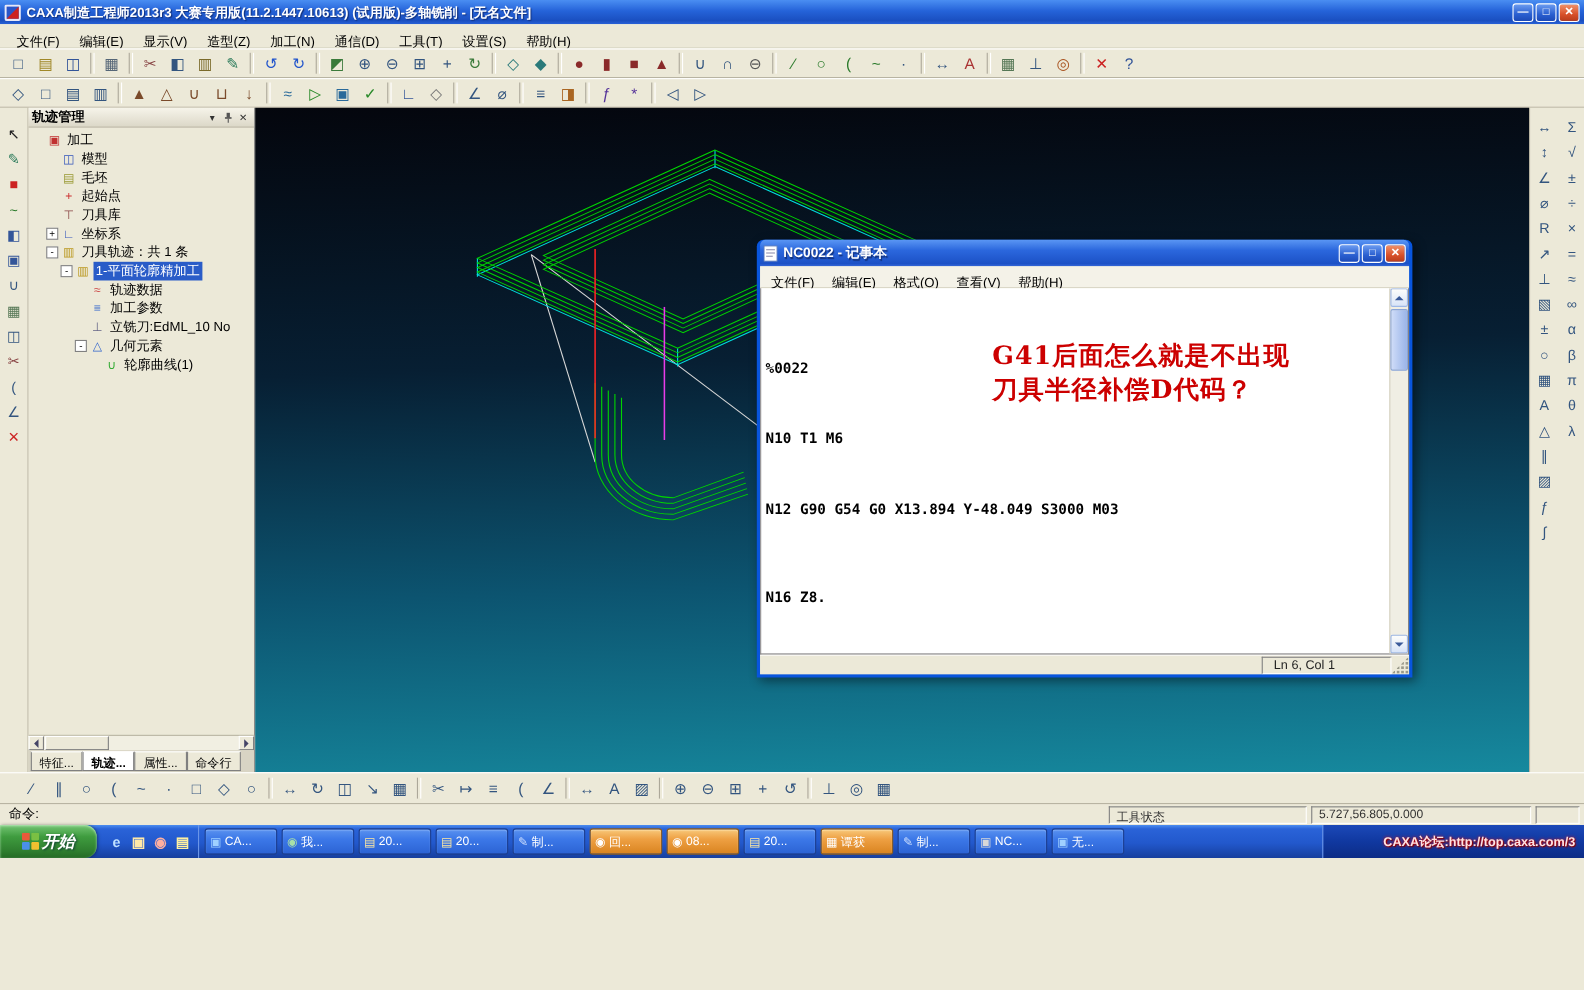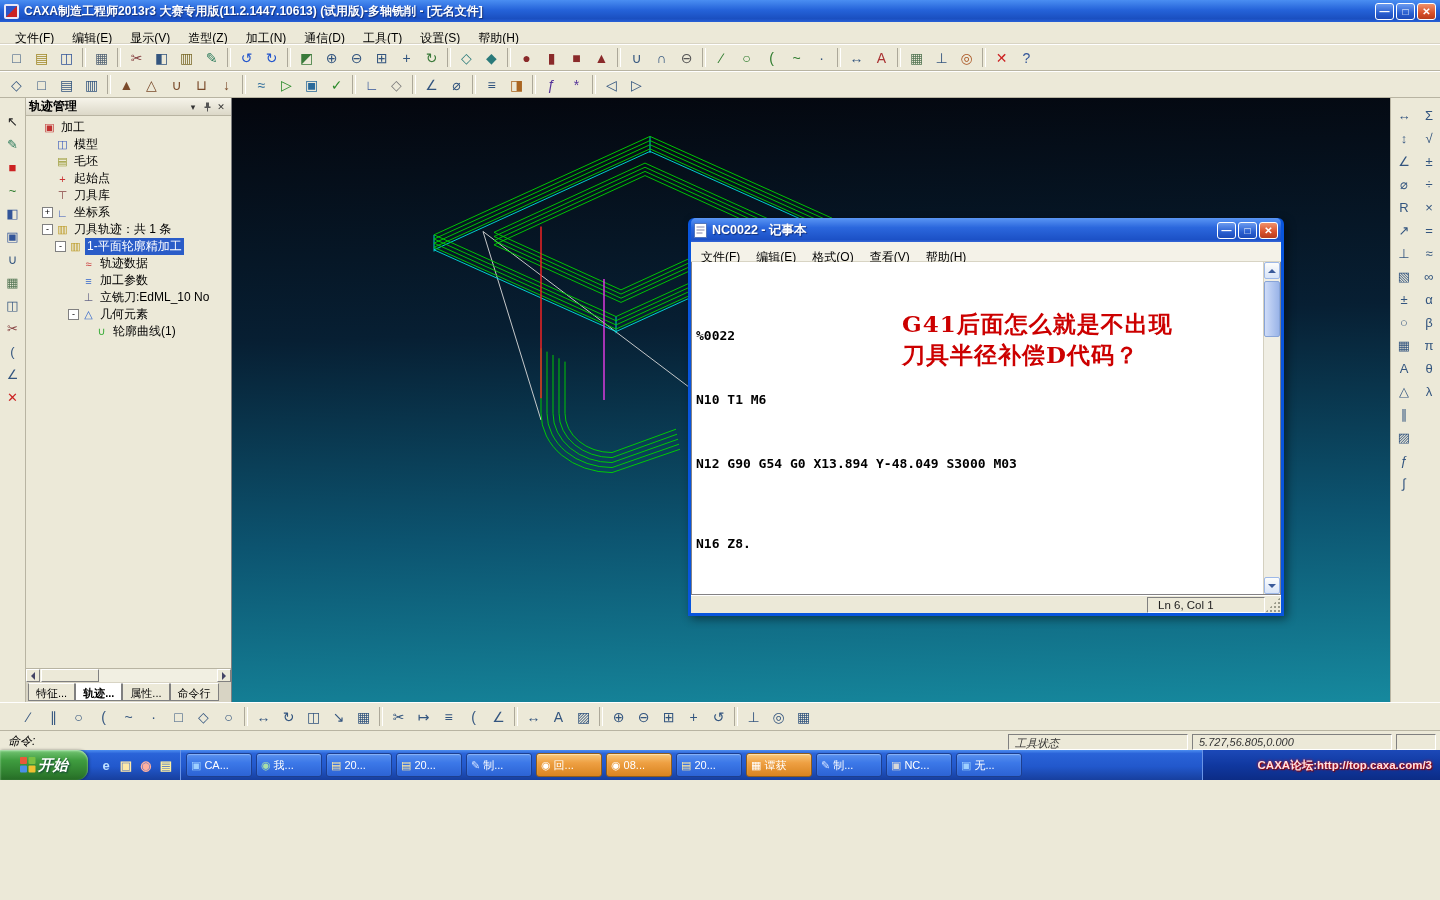--- a/index.html
+++ b/index.html
@@ -71,21 +71,21 @@
   .viewport svg { position:absolute; inset:0; width:100%; height:100%; }
 
   .rstrip { width:50px; flex:none; background:#ece9d8; border-left:1px solid #b8b4a2; }
   .rwrap { height:400px; padding-top:6px; display:flex; flex-direction:column; flex-wrap:wrap; align-content:flex-start; }
   .rwrap .vbtn { margin-left:1px; }
 
   
   .botbar { position:absolute; left:0; right:0; bottom:50px; height:28px; background:#ece9d8;
     border-top:1px solid #fff; display:flex; align-items:center; padding-left:16px; overflow:hidden; }
   .statusbar { position:absolute; left:0; right:0; bottom:30px; height:20px; background:#ece9d8;
-    border-top:1px solid #b8b4a2; display:flex; align-items:flex-end; font-size:12px;font-style:italic; }
+    border-top:1px solid #b8b4a2; display:flex; align-items:center; font-size:12px; }
   .cmdlabel { padding:0 8px; color:#000; }
   .sb-spacer { flex:1; }
   .sb-cell { height:16px; border:1px solid; border-color:#808080 #fff #fff #808080; margin-right:4px;
     padding:1px 6px 0; color:#333; font-size:11px; }
   .sb-tool { width:180px; }
   .sb-coords { width:200px; }
   .sb-mini { width:40px; }
 
   
   .taskbar { position:absolute; left:0; right:0; bottom:0; height:30px;

